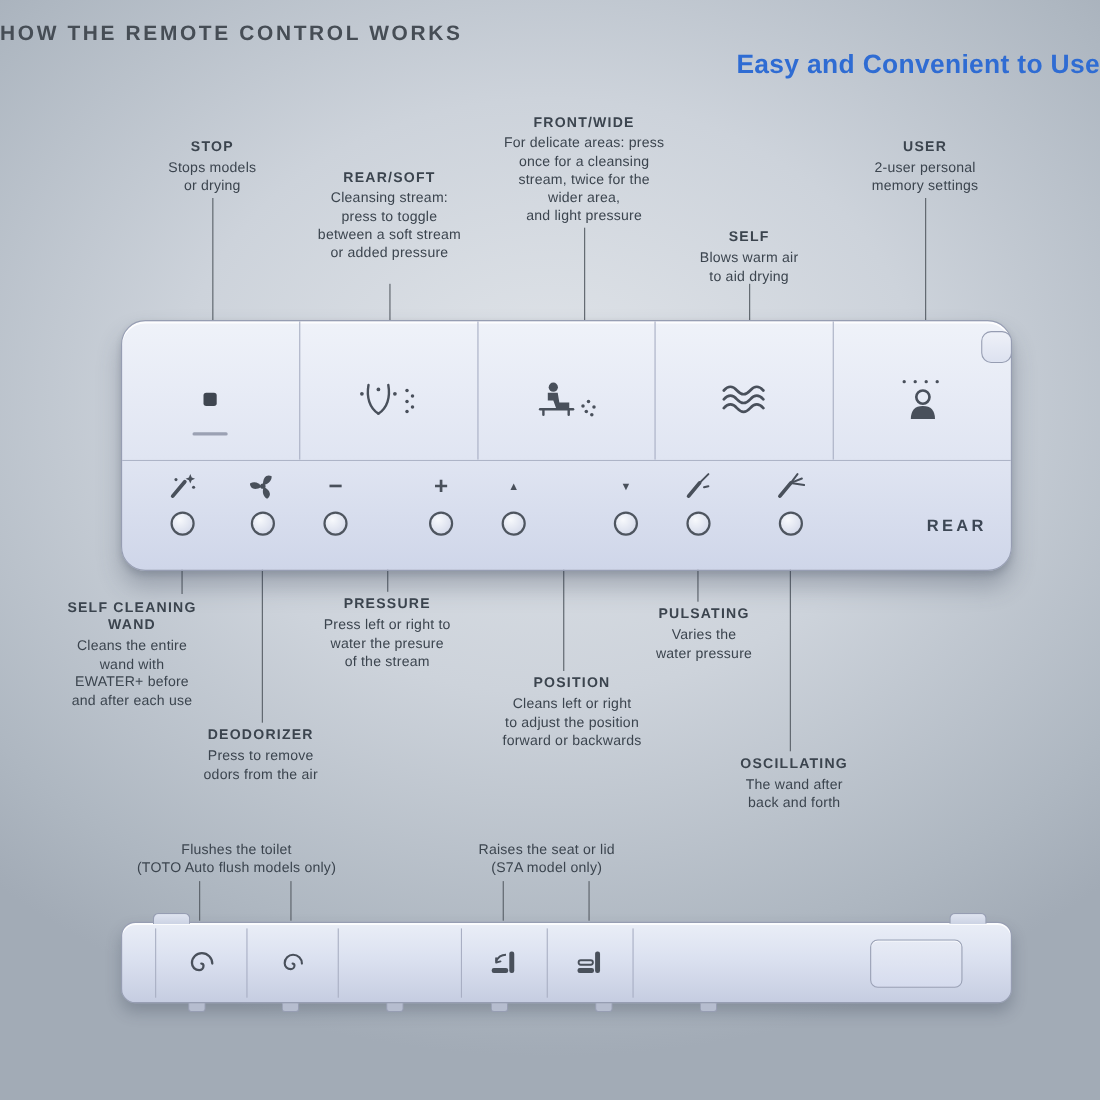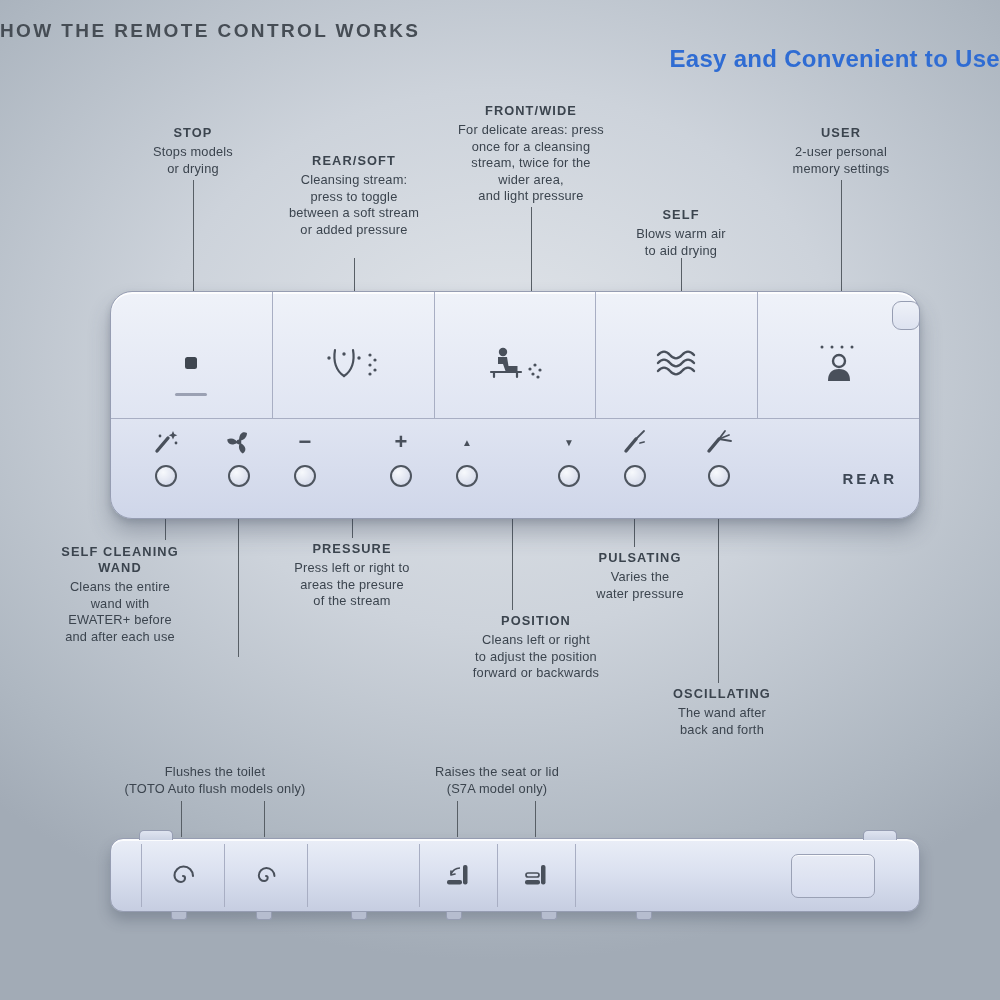--- a/index.html
+++ b/index.html
@@ -216,27 +216,32 @@
   </div>
 
   <div class="callout" style="left:120px;top:544px;width:170px">
     <div class="clabel">SELF CLEANING
 WAND</div>
     <div class="cdesc">Cleans the entire
 wand with
 EWATER+ before
 and after each use</div>
   </div>
+  <div class="callout" style="left:237px;top:660px;width:190px">
+    <div class="clabel">DEODORIZER</div>
+    <div class="cdesc">Press to remove
+odors from the air</div>
+  </div>
   <div class="callout" style="left:352px;top:541px;width:200px">
     <div class="clabel">PRESSURE</div>
     <div class="cdesc">Press left or right to
-areas the presure
+water the presure
 of the stream</div>
   </div>
-  <div class="callout" style="left:536px;top:613px;width:210px">
+  <div class="callout" style="left:520px;top:613px;width:210px">
     <div class="clabel">POSITION</div>
     <div class="cdesc">Cleans left or right
 to adjust the position
 forward or backwards</div>
   </div>
   <div class="callout" style="left:640px;top:550px;width:170px">
     <div class="clabel">PULSATING</div>
     <div class="cdesc">Varies the
 water pressure</div>
   </div>

